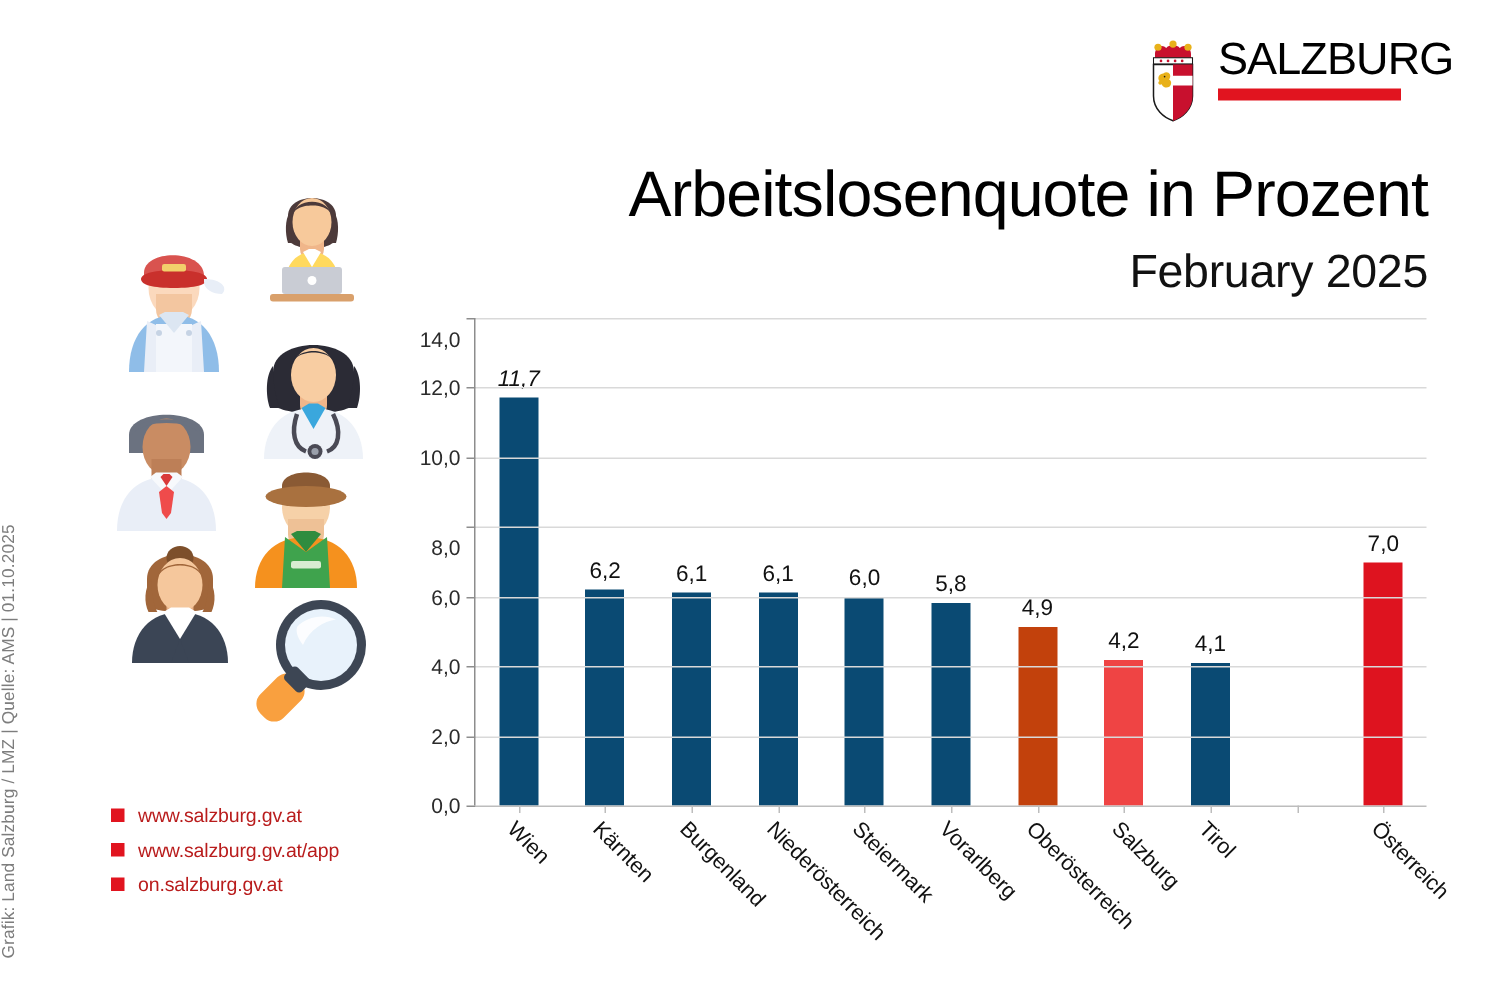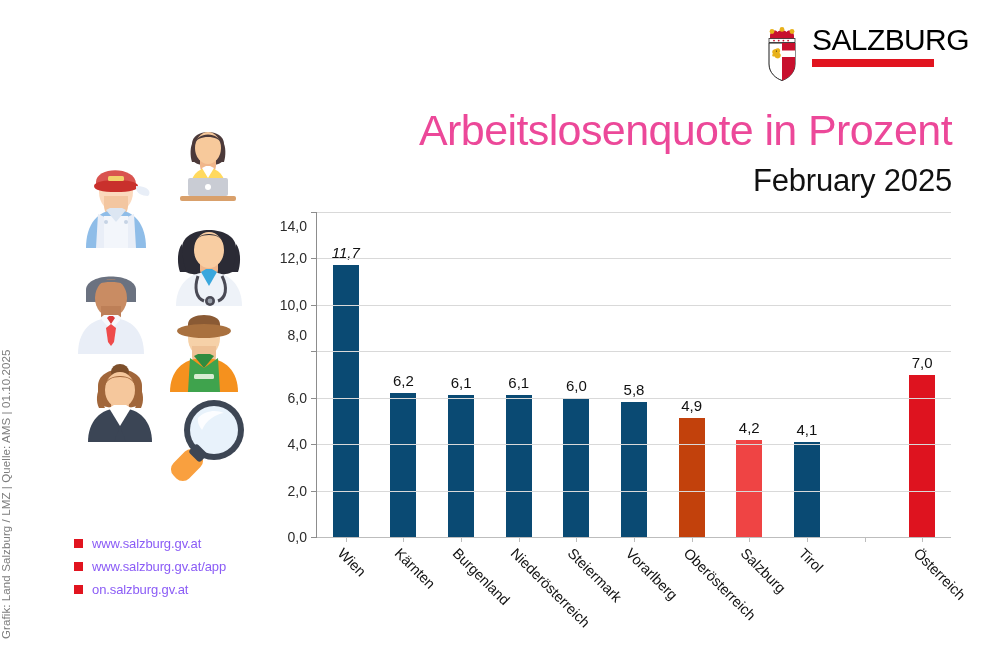--- a/index.html
+++ b/index.html
@@ -59,21 +59,21 @@
 
   
   .title {
     position: absolute;
     left: 200px;
     top: 108px;
     width: 752px;
     text-align: right;
     font-size: 43px;
     line-height: 1.05;
-    color: #ec4899;
+    color: #000000;
     font-weight: 400;
     letter-spacing: -0.6px;
   }
   .subtitle {
     position: absolute;
     left: 200px;
     top: 163px;
     width: 752px;
     text-align: right;
     font-size: 31px;
@@ -189,21 +189,21 @@
     margin-bottom: 8px;
   }
   .info-bullet {
     width: 9px;
     height: 9px;
     background: #e1141f;
     flex: 0 0 auto;
   }
   .info-link {
     font-size: 13px;
-    color: #8b5cf6;
+    color: #b91c1c;
     letter-spacing: -0.1px;
   }
 
   
   .illos {
     position: absolute;
     left: 62px;
     top: 118px;
     width: 200px;
     height: 410px;
@@ -421,21 +421,21 @@
         <div class="ytick" style="top: 278.571px;"></div>
         <div class="ylabel" style="top: 278.571px;">2,0</div>
         <div class="gridline" style="top: 232.143px;"></div>
         <div class="ytick" style="top: 232.143px;"></div>
         <div class="ylabel" style="top: 232.143px;">4,0</div>
         <div class="gridline" style="top: 185.714px;"></div>
         <div class="ytick" style="top: 185.714px;"></div>
         <div class="ylabel" style="top: 185.714px;">6,0</div>
         <div class="gridline" style="top: 139.286px;"></div>
         <div class="ytick" style="top: 139.286px;"></div>
-        <div class="ylabel" style="top: 123px;">8,0</div>
+        <div class="ylabel" style="top: 153px;">8,0</div>
         <div class="gridline" style="top: 92.8571px;"></div>
         <div class="ytick" style="top: 92.8571px;"></div>
         <div class="ylabel" style="top: 92.8571px;">10,0</div>
         <div class="gridline" style="top: 46.4286px;"></div>
         <div class="ytick" style="top: 46.4286px;"></div>
         <div class="ylabel" style="top: 46.4286px;">12,0</div>
         <div class="gridline" style="top: 0px;"></div>
         <div class="ytick" style="top: 0px;"></div>
         <div class="ylabel" style="top: 14px;">14,0</div>
       </div>

